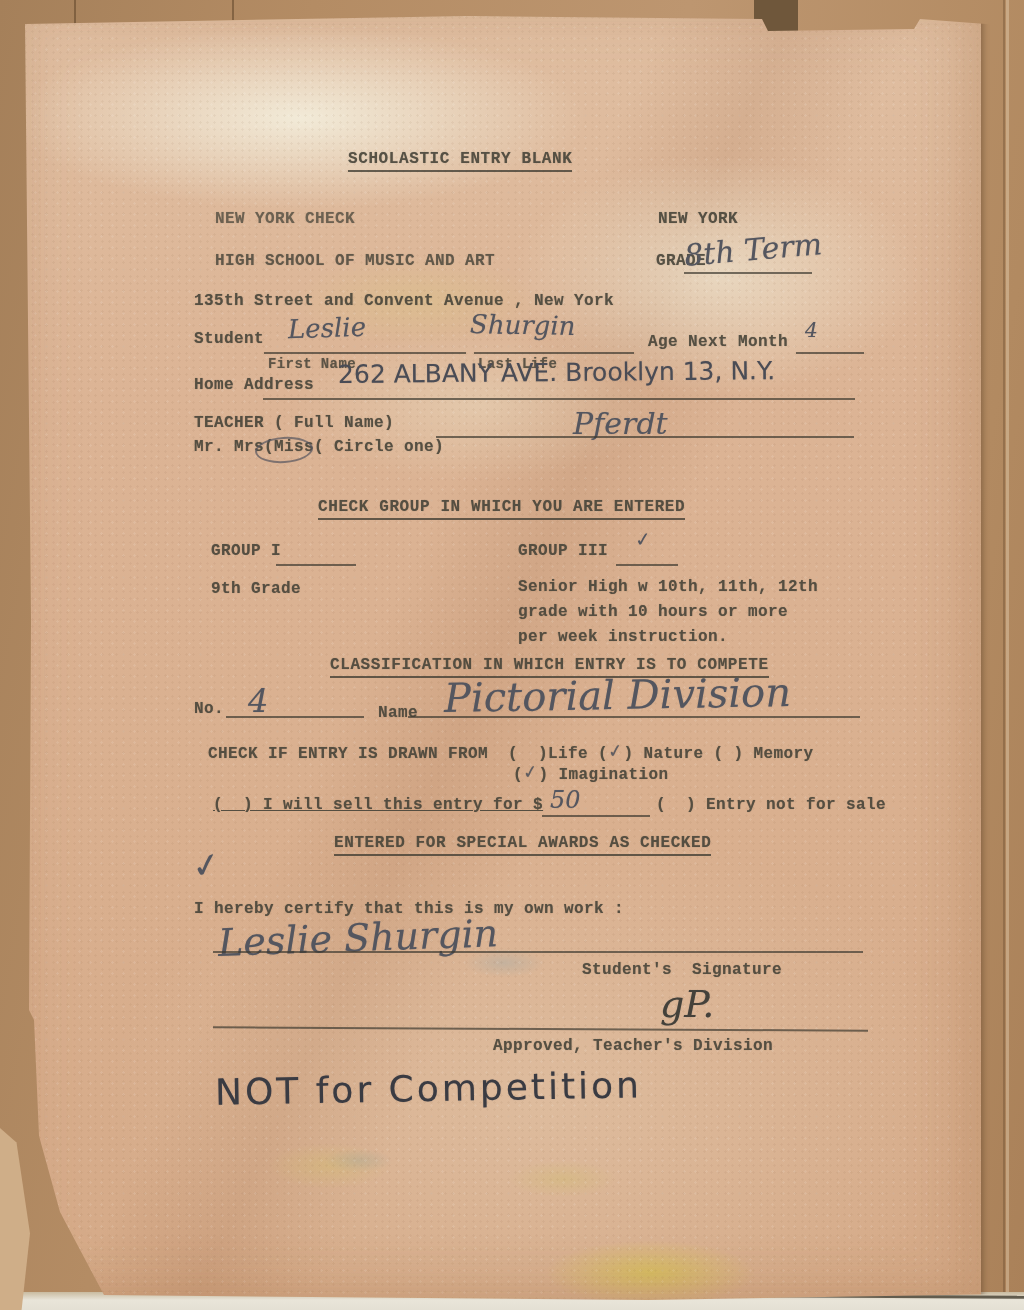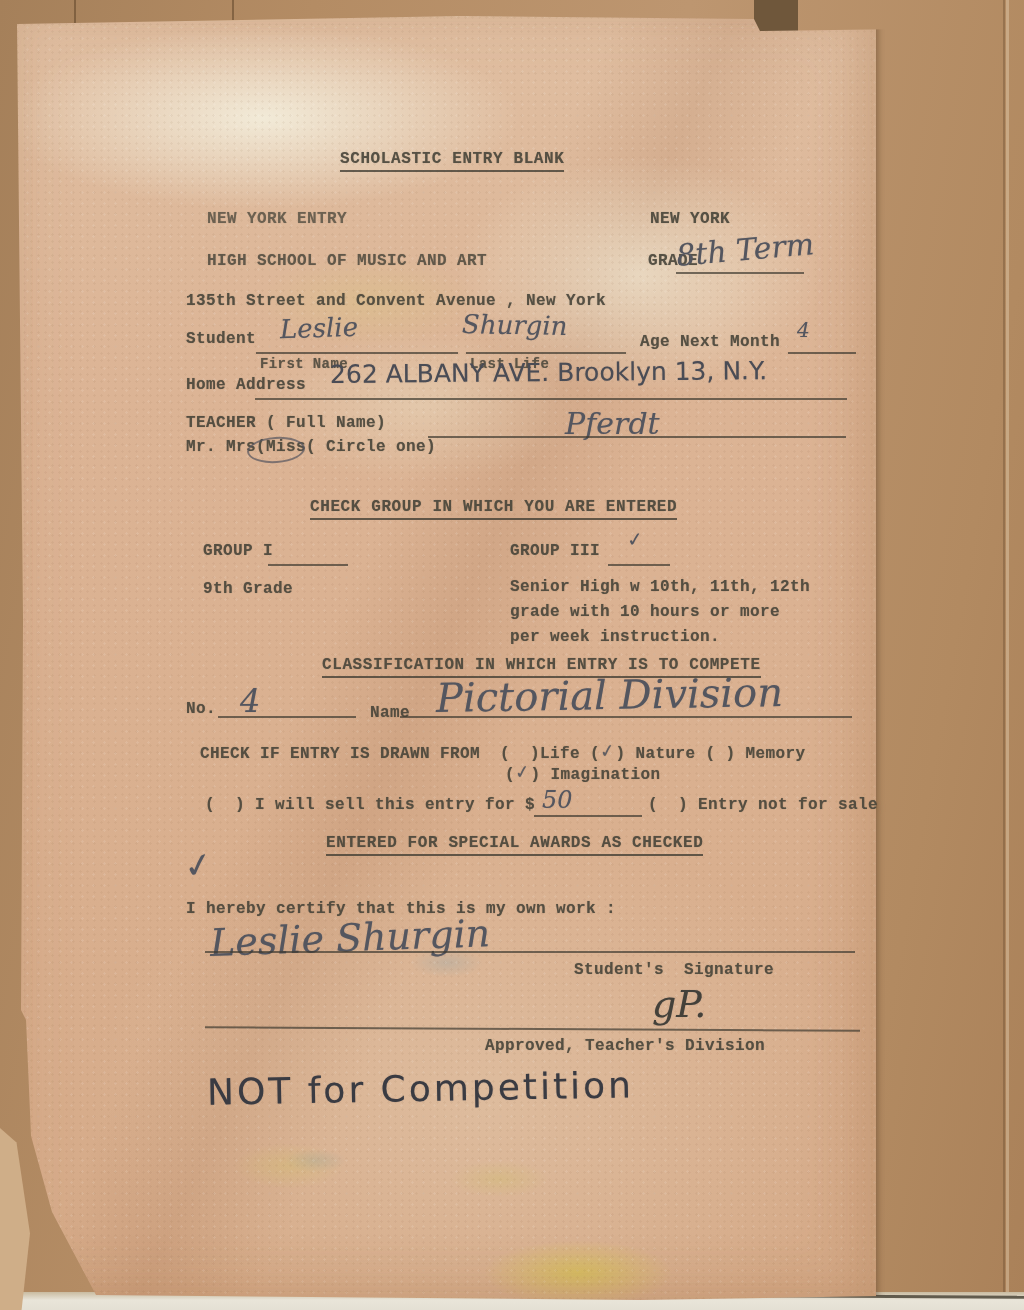--- a/index.html
+++ b/index.html
@@ -19,21 +19,21 @@
     background:linear-gradient(180deg,#c9bb a0,#e9e5d9 45%,#e4e0d4);
     background:linear-gradient(180deg,#c9bba0,#e9e5d9 45%,#e4e0d4);
   }
   .strip-shadow{position:absolute;left:415px;top:1294px;width:612px;height:3px;background:rgba(50,44,32,.72);transform:rotate(.35deg);}
   .left-tear{
     position:absolute;left:0;top:1128px;width:30px;height:182px;background:#cfae88;
     clip-path:polygon(0 0,55% 8%,100% 58%,72% 100%,0 100%);
   }
   .notch-dark{position:absolute;left:754px;top:0;width:44px;height:31px;background:#6f573b;}
   .paper{
-    position:absolute;left:0;top:0;width:876px;height:1310px;
+    position:absolute;left:8px;top:0;width:973px;height:1310px;
     clip-path:polygon(17px 24px,460px 16px,754px 19px,760px 31px,906px 29px,912px 19px,991px 25px,996px 150px,985px 278px,998px 318px,1003px 880px,1001px 1294px,640px 1300px,96px 1295px,52px 1212px,31px 1136px,26px 1020px,21px 1010px,23px 620px);
     background-image:
       radial-gradient(circle, rgba(122,82,52,.07) 1px, transparent 1.4px),
       radial-gradient(circle, rgba(255,255,255,.10) 1px, transparent 1.4px),
       radial-gradient(42% 10% at 30% 9%, rgba(243,237,219,.95), rgba(243,237,219,0) 70%),
       radial-gradient(30% 13% at 73% 21%, rgba(240,231,210,.72), rgba(240,231,210,0) 70%),
       radial-gradient(26% 8% at 48% 31%, rgba(236,224,198,.45), rgba(236,224,198,0) 72%),
       radial-gradient(18% 5% at 42% 23%, rgba(216,204,120,.26), rgba(216,204,120,0) 70%),
       radial-gradient(15% 3.5% at 66% 97.2%, rgba(213,202,55,.5), rgba(213,202,55,0) 72%),
       radial-gradient(9% 2.5% at 33% 89%, rgba(208,198,88,.25), rgba(208,198,88,0) 70%),
@@ -88,21 +88,21 @@
   <div class="crease-dark"></div>
   <div class="crease-light"></div>
   <div class="bottom-strip"></div>
   <div class="strip-shadow"></div>
   <div class="left-tear"></div>
   <div class="notch-dark"></div>
 
   <div class="paper">
 
     <div class="t head" style="left:340px;top:150px;">SCHOLASTIC ENTRY BLANK</div>
-    <div class="t" style="left:207px;top:210px;opacity:.75;">NEW YORK ENTRY</div>
+    <div class="t" style="left:207px;top:210px;opacity:.75;">NEW YORK CHECK</div>
     <div class="t" style="left:650px;top:210px;">NEW YORK</div>
     <div class="t" style="left:207px;top:252px;opacity:.82;">HIGH SCHOOL OF MUSIC AND ART</div>
     <div class="t" style="left:648px;top:252px;">GRADE</div>
     <div class="hw" style="left:676px;top:232px;font-size:30px;transform:rotate(-5deg);">8th Term</div>
     <div class="rule" style="left:676px;top:272px;width:128px;"></div>
     <div class="t" style="left:186px;top:292px;">135th Street and Convent Avenue , New York</div>
 
     <div class="t" style="left:186px;top:330px;">Student</div>
     <div class="hw" style="left:280px;top:313px;font-size:26px;transform:rotate(-2deg);">Leslie</div>
     <div class="hw" style="left:462px;top:310px;font-size:26px;transform:rotate(1deg);">Shurgin</div>
@@ -139,21 +139,21 @@
     <div class="t" style="left:186px;top:700px;">No.</div>
     <div class="hw" style="left:240px;top:682px;font-size:32px;">4</div>
     <div class="rule" style="left:218px;top:716px;width:138px;"></div>
     <div class="t" style="left:370px;top:704px;text-align:right;">Name</div>
     <div class="hw" style="left:436px;top:672px;font-size:40px;transform:rotate(-1deg);">Pictorial Division</div>
     <div class="rule" style="left:400px;top:716px;width:452px;"></div>
 
     <div class="t" style="left:200px;top:741px;"><span>CHECK IF ENTRY IS DRAWN FROM  (  )Life (</span><span class="check-inline">✓</span><span>) Nature ( ) Memory</span></div>
     <div class="t" style="left:505px;top:762px;"><span>(</span><span class="check-inline">✓</span><span>) Imagination</span></div>
 
-    <div class="t" style="left:205px;top:796px;">(  ) I will sell this entry for $</div>
+    <div class="t" style="left:205px;top:796px;text-decoration:underline;">(  ) I will sell this entry for $</div>
     <div class="hw" style="left:542px;top:786px;font-size:24px;">50</div>
     <div class="rule" style="left:534px;top:815px;width:108px;"></div>
     <div class="t" style="left:648px;top:796px;">(  ) Entry not for sale</div>
 
     <div class="t head" style="left:326px;top:834px;">ENTERED FOR SPECIAL AWARDS AS CHECKED</div>
     <div class="hw" style="left:184px;top:845px;font-size:34px;font-style:normal;font-family:'DejaVu Sans',sans-serif;font-weight:bold;transform:rotate(-10deg);">✓</div>
 
     <div class="t" style="left:186px;top:900px;">I hereby certify that this is my own work :</div>
     <div class="hw" style="left:210px;top:916px;font-size:38px;transform:rotate(-2deg);">Leslie Shurgin</div>
     <div class="rule" style="left:205px;top:951px;width:650px;"></div>

